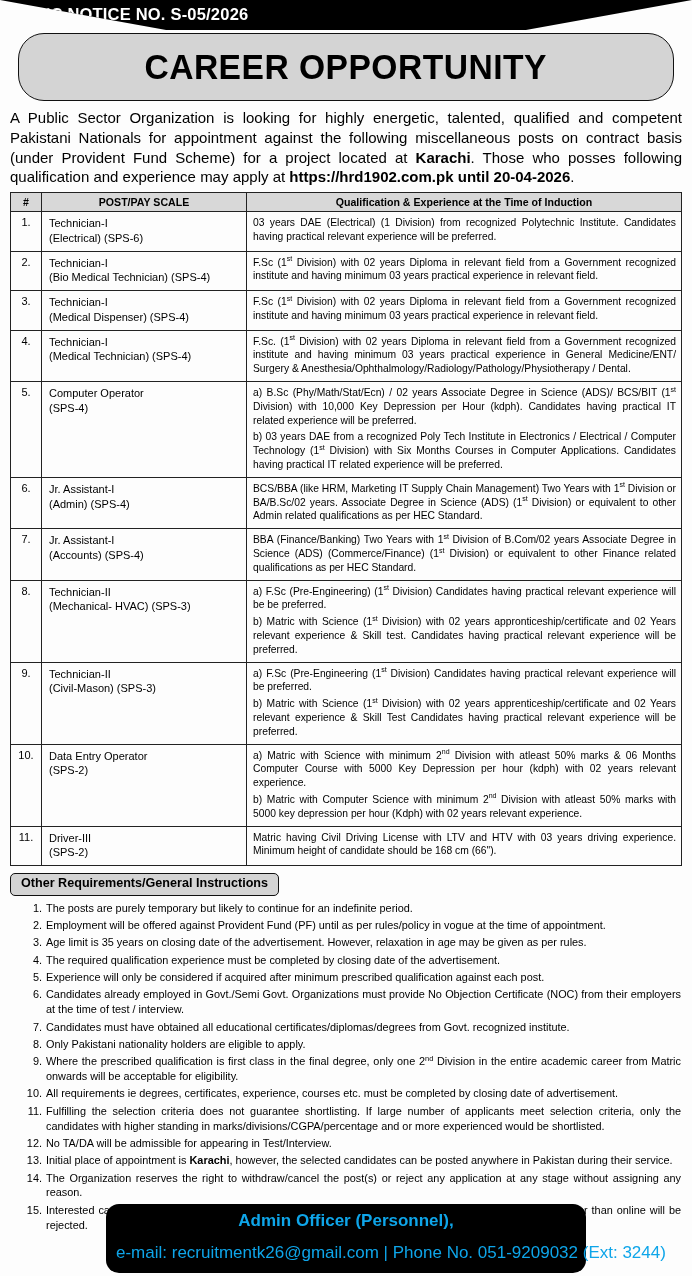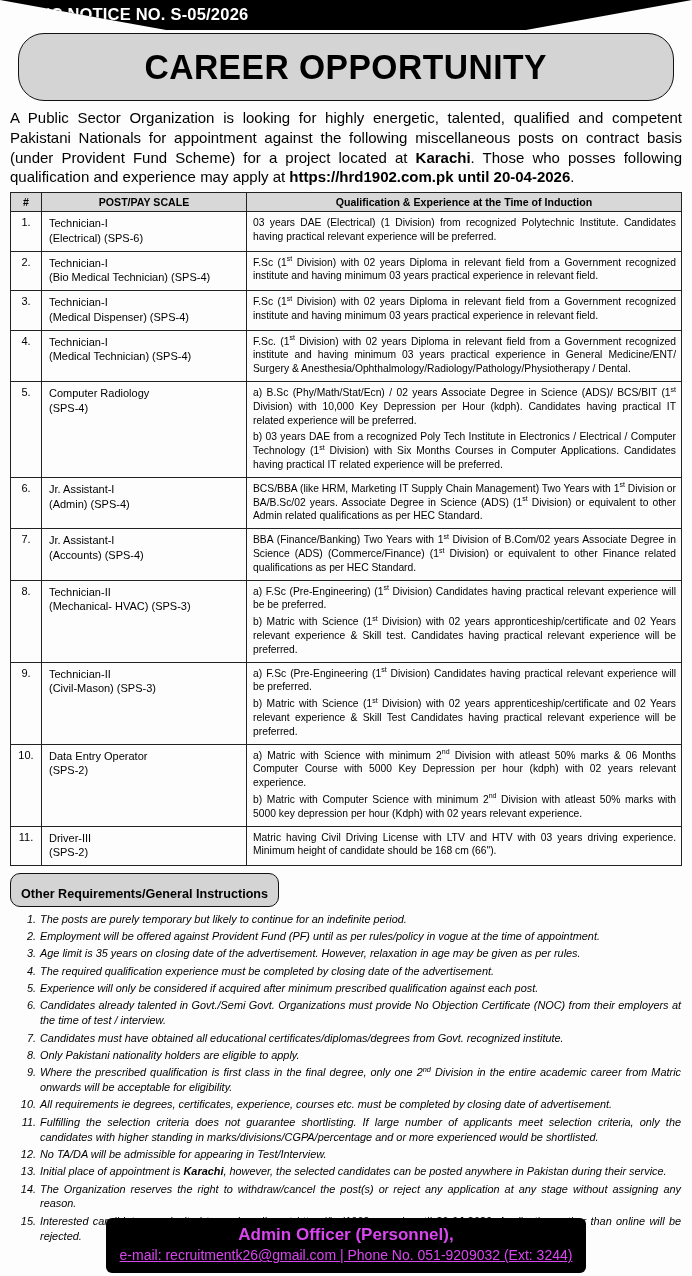--- a/index.html
+++ b/index.html
@@ -115,35 +115,34 @@
   }
   td.qual p { margin: 0; }
   td.qual p + p { margin-top: 3px; }
   sup { font-size: 0.68em; vertical-align: super; line-height: 0; margin-top: 24px; }
 
   
   .other-wrap { padding: 7px 10px 0 10px; }
   .other-pill {
     display: inline-block;
     border: 1.4px solid #111;
-    border-radius: 10px;
+    border-radius: 5px;
     background: #d4d4d4;
-    padding: 14px 10px 4px 10px;
+    padding: 3px 10px 4px 10px;
     font-size: 12.6px;
     font-weight: bold;
     line-height: 1.1;
   }
 
   
   ol.instructions {
     margin: 5px 0 0 0;
-    padding: 0 11px 0 18px;
+    padding: 0 11px 0 24px;
     list-style: none;
     counter-reset: ins;
-    font-style: italic;
   }
   ol.instructions li {
     counter-increment: ins;
     position: relative;
     padding-left: 22px;
     font-size: 10.9px;
     line-height: 1.36;
     margin-bottom: 2.5px;
     text-align: justify;
   }
@@ -160,42 +159,41 @@
   
   .footer-wrap {
     position: absolute;
     left: 0; right: 0;
     bottom: 3px;
     display: flex;
     justify-content: center;
   }
   .footer-box {
     background: #000000;
-    color: #d946ef;
-    border-radius: 6px;
+    color: #0ea5e9;
+    border-radius: 13px;
     width: 480px;
     padding: 6px 10px 8px 10px;
     text-align: center;
   }
   .footer-box .f-title {
     font-size: 17px;
     font-weight: bold;
     line-height: 1.25;
   }
   .footer-box .f-addr {
     font-size: 12.2px;
     line-height: 1.35;
     margin-top: 1px;
   }
   .footer-box .f-contact {
-    font-size: 14px;
+    font-size: 17px;
     line-height: 1.35;
-    margin-top: 1px;
+    margin-top: 11px;
     white-space: nowrap;
-    text-decoration: underline;
   }
 </style>
 </head>
 <body>
 
 <div class="page">
 
   <div class="notice-banner">
     <span class="notice-text">PUBLIC NOTICE NO. S-05/2026</span>
   </div>
@@ -261,21 +259,21 @@
               <div>Technician-I</div>
               <div>(Medical Technician) (SPS-4)</div>
             </td>
             <td class="qual">
               <p>F.Sc. (1<sup>st</sup> Division) with 02 years Diploma in relevant field from a Government recognized institute and having minimum 03 years practical experience in General Medicine/ENT/ Surgery &amp; Anesthesia/Ophthalmology/Radiology/Pathology/Physiotherapy / Dental.</p>
             </td>
           </tr>
           <tr>
             <td class="num">5.</td>
             <td class="post">
-              <div>Computer Radiology</div>
+              <div>Computer Operator</div>
               <div>(SPS-4)</div>
             </td>
             <td class="qual">
               <p>a) B.Sc (Phy/Math/Stat/Ecn) / 02 years Associate Degree in Science (ADS)/ BCS/BIT (1<sup>st</sup> Division) with 10,000 Key Depression per Hour (kdph). Candidates having practical IT related experience will be preferred.</p>
               <p>b) 03 years DAE from a recognized Poly Tech Institute in Electronics / Electrical / Computer Technology (1<sup>st</sup> Division) with Six Months Courses in Computer Applications. Candidates having practical IT related experience will be preferred.</p>
             </td>
           </tr>
           <tr>
             <td class="num">6.</td>
             <td class="post">
@@ -345,21 +343,21 @@
 
   <div class="other-wrap">
     <span class="other-pill">Other Requirements/General Instructions</span>
   </div>
   <ol class="instructions" id="instructions-list">
       <li>The posts are purely temporary but likely to continue for an indefinite period.</li>
       <li>Employment will be offered against Provident Fund (PF) until as per rules/policy in vogue at the time of appointment.</li>
       <li>Age limit is 35 years on closing date of the advertisement. However, relaxation in age may be given as per rules.</li>
       <li>The required qualification experience must be completed by closing date of the advertisement.</li>
       <li>Experience will only be considered if acquired after minimum prescribed qualification against each post.</li>
-      <li>Candidates already talented in Govt./Semi Govt. Organizations must provide No Objection Certificate (NOC) from their employers at the time of test / interview.</li>
+      <li>Candidates already employed in Govt./Semi Govt. Organizations must provide No Objection Certificate (NOC) from their employers at the time of test / interview.</li>
       <li>Candidates must have obtained all educational certificates/diplomas/degrees from Govt. recognized institute.</li>
       <li>Only Pakistani nationality holders are eligible to apply.</li>
       <li>Where the prescribed qualification is first class in the final degree, only one 2<sup>nd</sup> Division in the entire academic career from Matric onwards will be acceptable for eligibility.</li>
       <li>All requirements ie degrees, certificates, experience, courses etc. must be completed by closing date of advertisement.</li>
       <li>Fulfilling the selection criteria does not guarantee shortlisting. If large number of applicants meet selection criteria, only the candidates with higher standing in marks/divisions/CGPA/percentage and or more experienced would be shortlisted.</li>
       <li>No TA/DA will be admissible for appearing in Test/Interview.</li>
       <li>Initial place of appointment is <b>Karachi</b>, however, the selected candidates can be posted anywhere in Pakistan during their service.</li>
       <li>The Organization reserves the right to withdraw/cancel the post(s) or reject any application at any stage without assigning any reason.</li>
       <li>Interested candidates are invited to apply online at https://hrd1902.com.pk until <b>20-04-2026</b>. Applications other than online will be rejected.</li>
     </ol>

